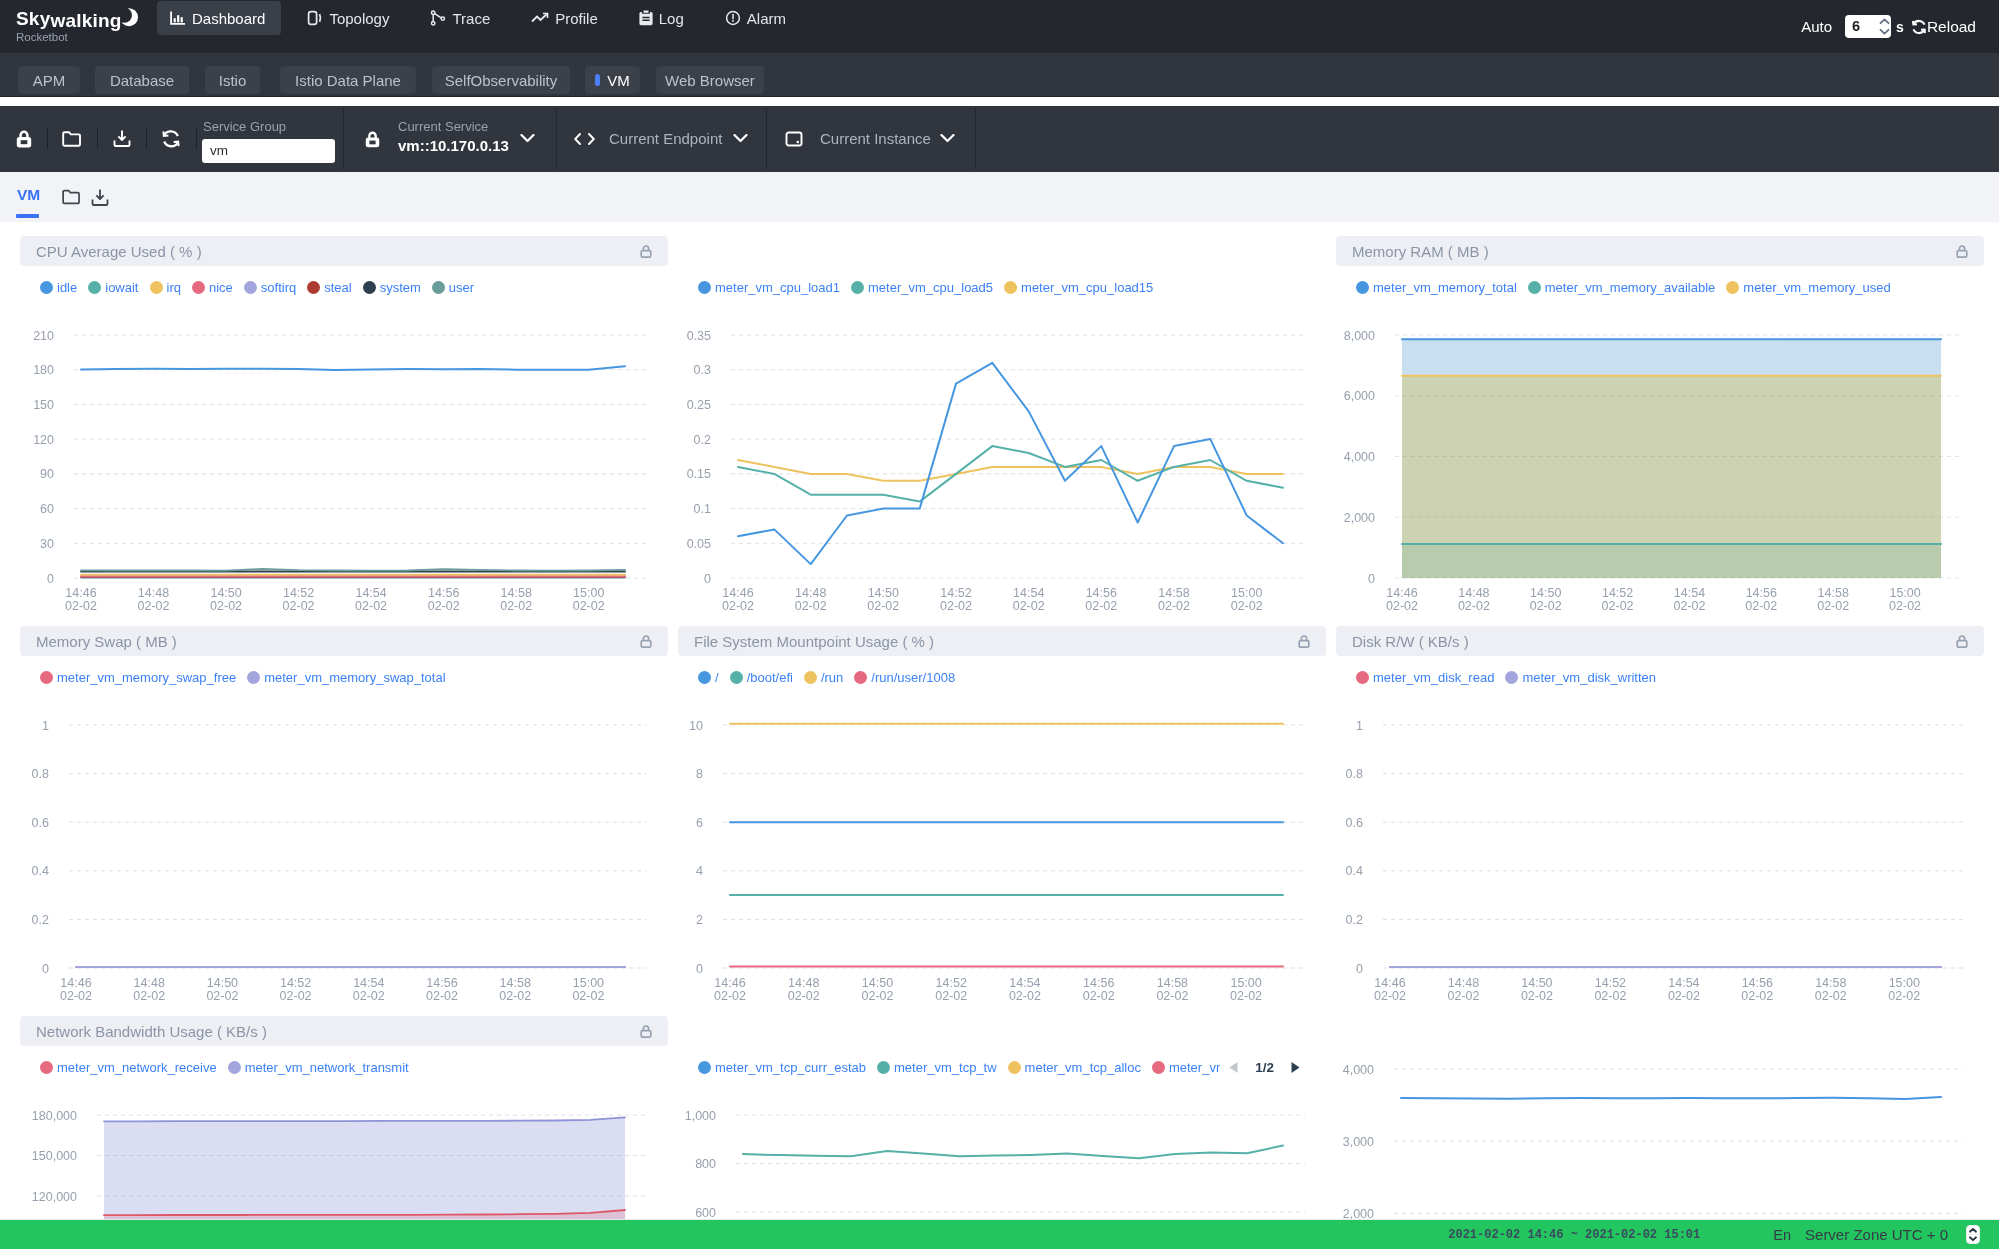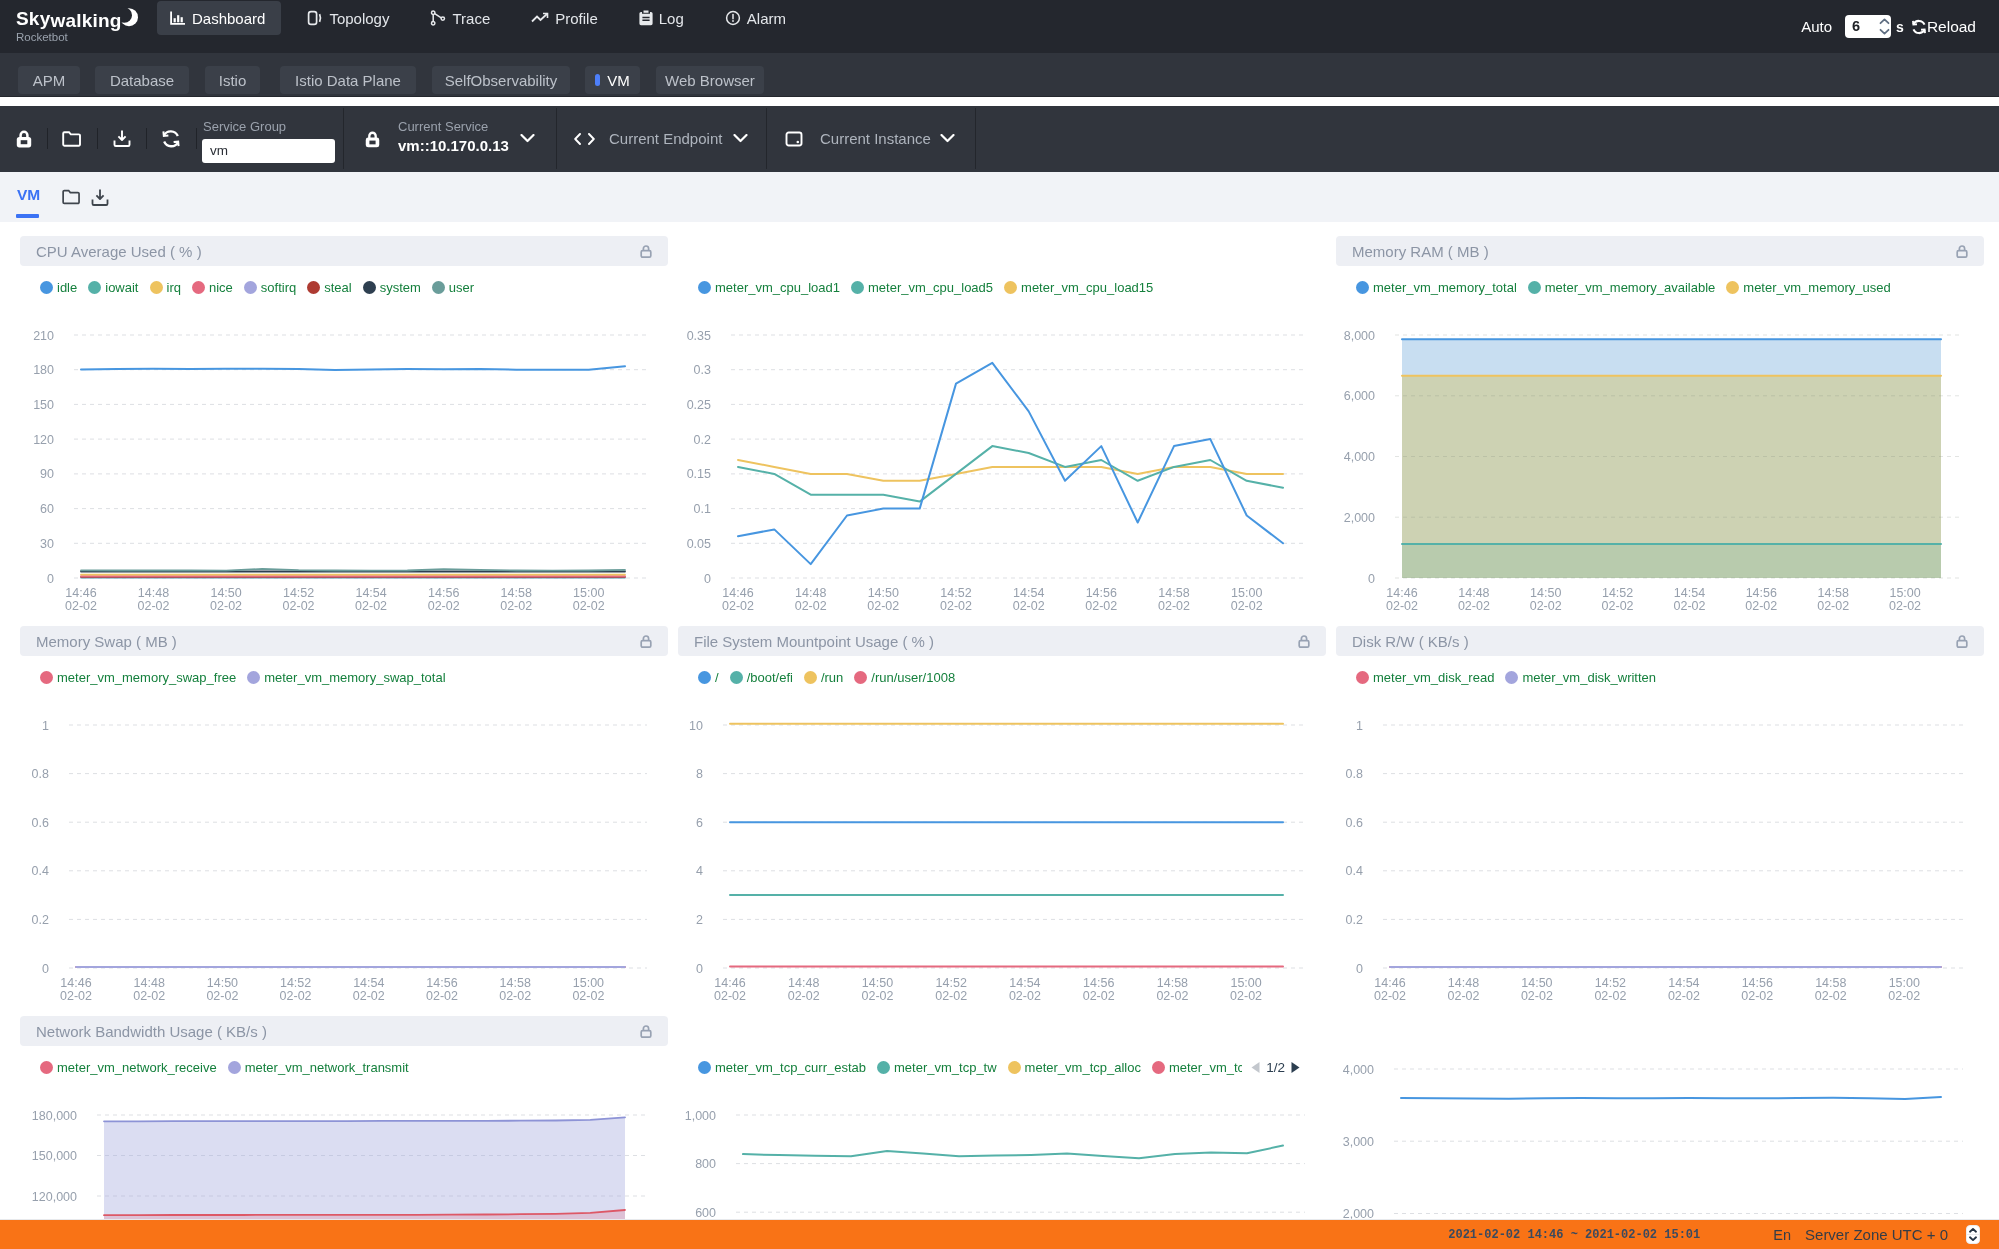--- a/index.html
+++ b/index.html
@@ -33,27 +33,27 @@
 .cst { position:absolute; font-size:15px; color:#aeb4bd; }
 
 #strip { position:absolute; left:0; top:172px; width:100%; height:50px; background:#f1f3f7; }
 #vmtab { position:absolute; left:17px; top:14px; color:#3b72f4; font-size:15.5px; font-weight:bold; }
 #vmline { position:absolute; left:16px; top:42px; width:23px; height:3.5px; background:#3b72f4; border-radius:1px; }
 
 .card { position:absolute; width:648px; height:382px; background:#fff; }
 .chead { position:absolute; left:0; top:0; width:100%; height:30px; background:#edeff4; border-radius:4px; display:flex; align-items:center; justify-content:space-between; padding:0 15px 0 16px; }
 .chead span { font-size:15px; color:#8c95a5; }
 .legend { position:absolute; left:20px; top:44px; right:25px; height:15px; display:flex; align-items:center; gap:11px; overflow:hidden; white-space:nowrap; }
-.li { display:flex; align-items:center; font-size:13px; color:#15803d; flex:none; }
+.li { display:flex; align-items:center; font-size:13px; color:#3b82f6; flex:none; }
 .dot { width:13px; height:13px; border-radius:50%; margin-right:4px; flex:none; }
-.pager { position:absolute; right:0; top:0; height:15px; background:#fff; display:flex; align-items:center; gap:5px; padding-left:8px; font-size:13.5px; color:#2c3e50; font-weight:normal; }
+.pager { position:absolute; right:0; top:0; height:15px; background:#fff; display:flex; align-items:center; gap:16px; padding-left:8px; font-size:13.5px; color:#2c3e50; font-weight:bold; }
 .chart { position:absolute; left:0; top:0; }
 svg text { font-family:"Liberation Sans",sans-serif; }
 
-#footer { position:absolute; left:0; top:1219px; width:100%; height:30px; background:#f97316; border-top:1px solid #e7e9ec; }
+#footer { position:absolute; left:0; top:1219px; width:100%; height:30px; background:#22c55e; border-top:1px solid #e7e9ec; }
 #footer .inner { position:absolute; right:19px; top:0; height:29px; display:flex; align-items:center; }
 #fdate { font-family:"Liberation Mono",monospace; font-size:12px; font-weight:bold; color:#3b4a5f; margin-right:73px; }
 #fen { font-size:14.5px; color:#353c46; margin-right:14px; }
 #fzone { font-size:15px; color:#353c46; margin-right:18px; }
 </style></head>
 <body>
 <div id="nav">
   <div id="logo">
       <div class="l1">Sky<span style="position:relative;top:2px;">walking</span><svg width="21" height="23" viewBox="0 0 21 23" style="vertical-align:-4px;margin-left:-2px;">
           <circle cx="9" cy="11.2" r="9" fill="#fff"></circle>

